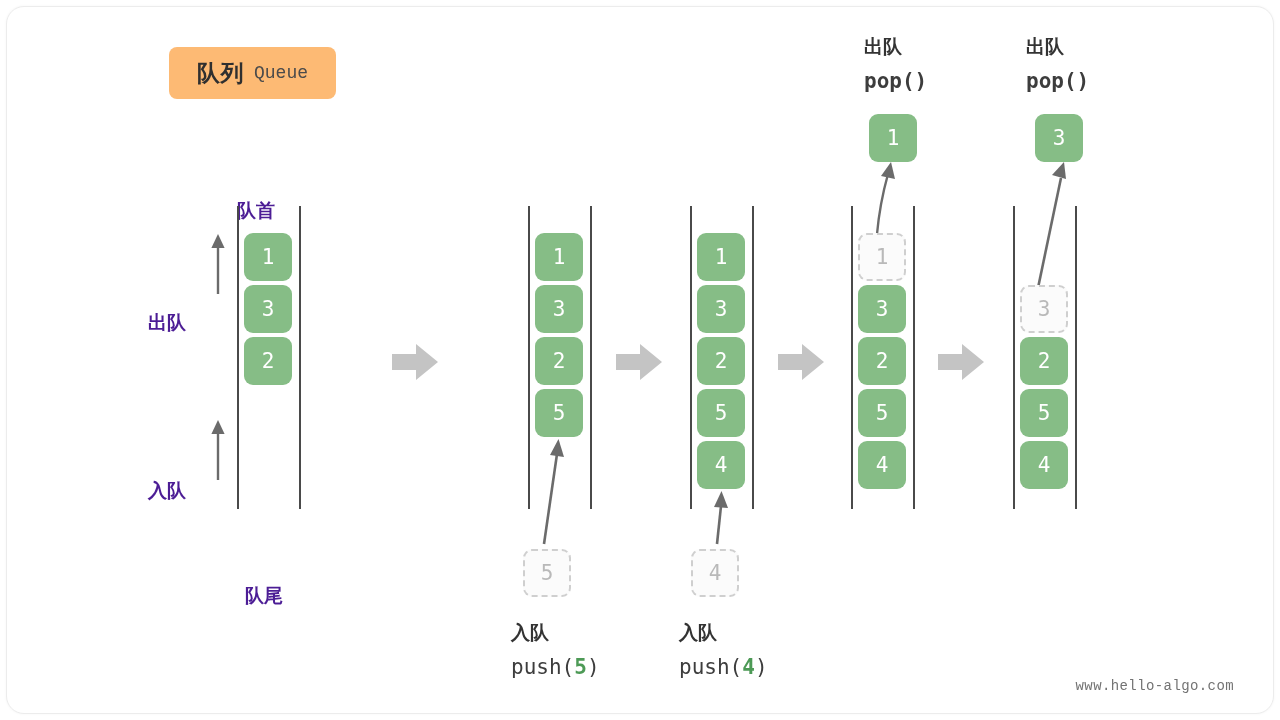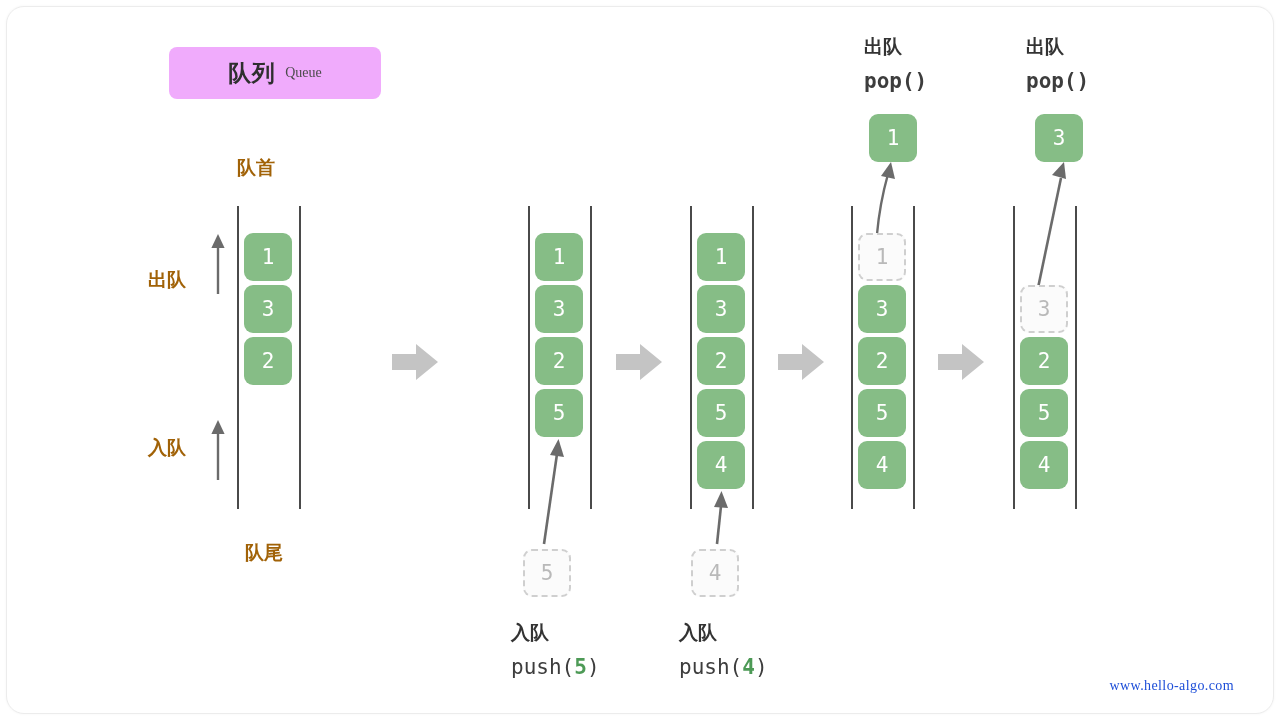--- a/index.html
+++ b/index.html
@@ -21,42 +21,43 @@
     border: 1px solid #ececec;
     border-radius: 18px;
     box-sizing: border-box;
     box-shadow: 0 0 3px rgba(0,0,0,0.045);
   }
 
   
   #title-badge {
     position: absolute;
     left: 169px; top: 47px;
-    width: 212px; height: 52px;
-    background: #f0abfc;
+    width: 167px; height: 52px;
+    background: #fdba74;
     border-radius: 8px;
     display: flex;
     align-items: center;
     justify-content: center;
     gap: 10px;
   }
   #title-badge .cn {
     font-size: 23px; font-weight: bold; color: #2f2f2f;
     letter-spacing: 0.5px;
   }
   #title-badge .en {
-    font-family: Liberation Serif, serif;
-    font-size: 14px; color: #4b4b4b;
+    font-family: Liberation Mono, monospace;
+    font-size: 18px; color: #4b4b4b;
   }
 
   
   .lbl-cn {
     position: absolute;
-    font-size: 19px; font-weight: bold; color: #a16207;
+    font-size: 19px; font-weight: bold; color: #4c1d95;
     white-space: nowrap;
+    margin-top: 43px;
   }
   .mono {
     font-family: "DejaVu Sans Mono", "Liberation Mono", monospace;
     font-weight: bold;
   }
   .op-label {
     position: absolute;
     white-space: nowrap;
     text-align: left;
     line-height: 34px;
@@ -100,23 +101,23 @@
   
   .tarrow { position: absolute; }
 
   
   .parrow { position: absolute; overflow: visible; }
 
   
   #watermark {
     position: absolute;
     right: 46px; bottom: 26px;
-    font-family: Liberation Serif, serif;
+    font-family: Liberation Mono, monospace;
     font-size: 14px;
-    color: #1d4ed8;
+    color: #737373;
     letter-spacing: 0.4px;
   }
 </style>
 </head>
 <body>
 
 <div id="stage">
   <div id="card"></div>
 
   <div id="title-badge">

